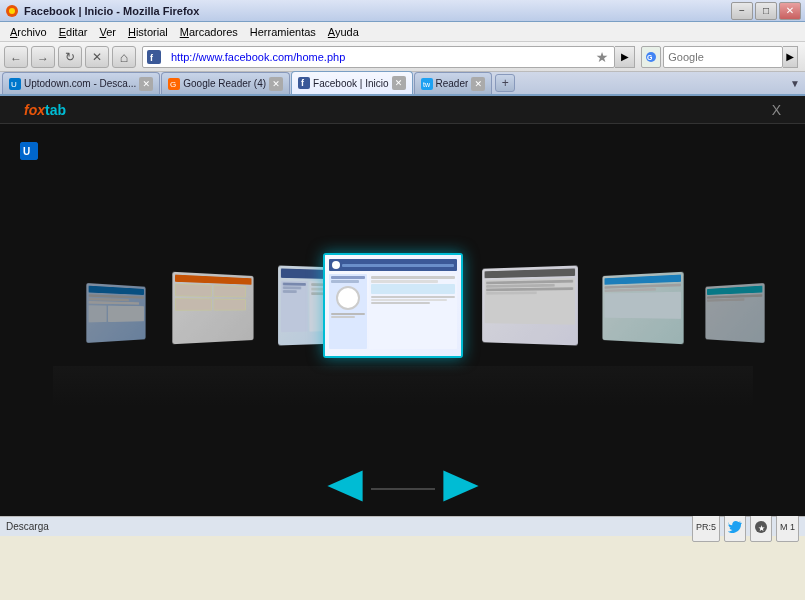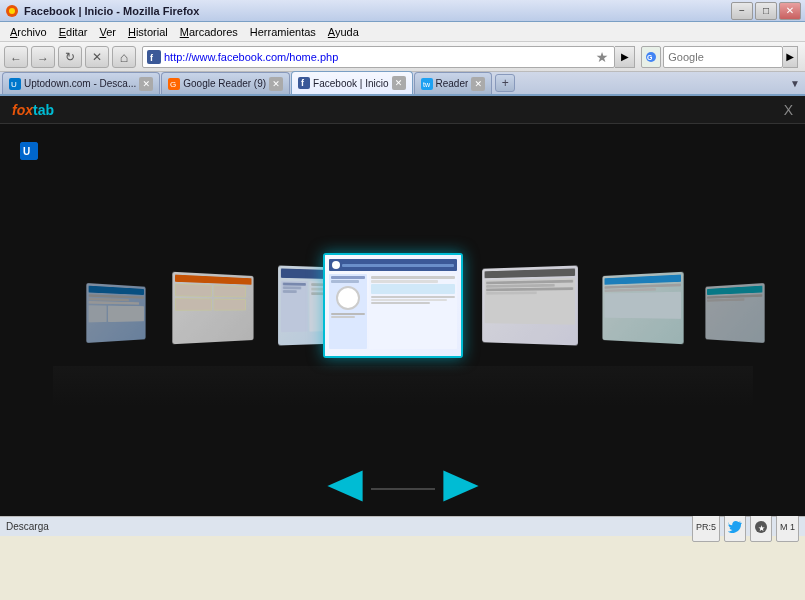--- a/index.html
+++ b/index.html
@@ -57,21 +57,21 @@
       display: flex; align-items: center; justify-content: center; font-size: 12px; color: #555;
     }
     .nav-btn:disabled, .nav-btn.disabled { color: #ccc; cursor: default; }
     .url-bar {
       flex: 1; height: 22px; border: 1px solid #aaa; border-radius: 2px;
       padding: 0 4px; font-size: 11px; background: #fff;
       display: flex; align-items: center;
     }
     .url-bar-favicon { width: 14px; height: 14px; margin-right: 3px; }
     .url-input {
-      flex: 1; border: none; outline: none; font-size: 11px; background: transparent; color: #00e;
+      flex: 1; border: none; outline: none; font-size: 11px; background: transparent; color: #00e; margin-left: 7px;
     }
     .star-btn { font-size: 14px; color: #888; cursor: pointer; padding: 0 2px; }
     .go-btn {
       width: 20px; height: 22px; background: linear-gradient(to bottom, #eee, #d0d0d0);
       border: 1px solid #aaa; border-left: none; cursor: pointer;
       display: flex; align-items: center; justify-content: center; font-size: 10px;
     }
     .google-search {
       width: 120px; height: 22px; border: 1px solid #aaa; border-radius: 2px;
       padding: 0 4px; font-size: 11px; background: #fff;
@@ -129,21 +129,21 @@
       background: #111;
       position: relative;
       height: 420px;
       overflow: hidden;
     }
     .foxtab-header {
       background: #1a1a1a;
       height: 28px;
       display: flex;
       align-items: center;
-      padding: 0 12px;
+      padding: 0 24px;
       justify-content: space-between;
       border-bottom: 1px solid #333;
     }
     .foxtab-logo { display: flex; align-items: center; gap: 0; }
     .foxtab-fox { color: #e8550a; font-weight: bold; font-size: 14px; font-style: italic; }
     .foxtab-tab-word { color: #00bcd4; font-weight: bold; font-size: 14px; }
     .foxtab-close-btn {
       color: #888; font-size: 14px; cursor: pointer; background: none; border: none;
     }
 
@@ -278,21 +278,21 @@
         <text x="2" y="9" font-size="8" fill="#fff">U</text>
       </svg>
     <span class="tab-title">Uptodown.com - Desca...</span>
     <span class="tab-close">✕</span>
   </div>
   <div class="tab">
     <svg class="tab-favicon" viewBox="0 0 12 12">
         <rect width="12" height="12" rx="2" fill="#ff6600"></rect>
         <text x="2" y="9" font-size="8" fill="#fff">G</text>
       </svg>
-    <span class="tab-title">Google Reader (9)</span>
+    <span class="tab-title">Google Reader (4)</span>
     <span class="tab-close">✕</span>
   </div>
   <div class="tab active">
     <svg class="tab-favicon" viewBox="0 0 12 12">
         <rect width="12" height="12" rx="2" fill="#3b5998"></rect>
         <text x="3" y="9" font-size="9" fill="#fff" font-weight="bold">f</text>
       </svg>
     <span class="tab-title">Facebook | Inicio</span>
     <span class="tab-close">✕</span>
   </div>

